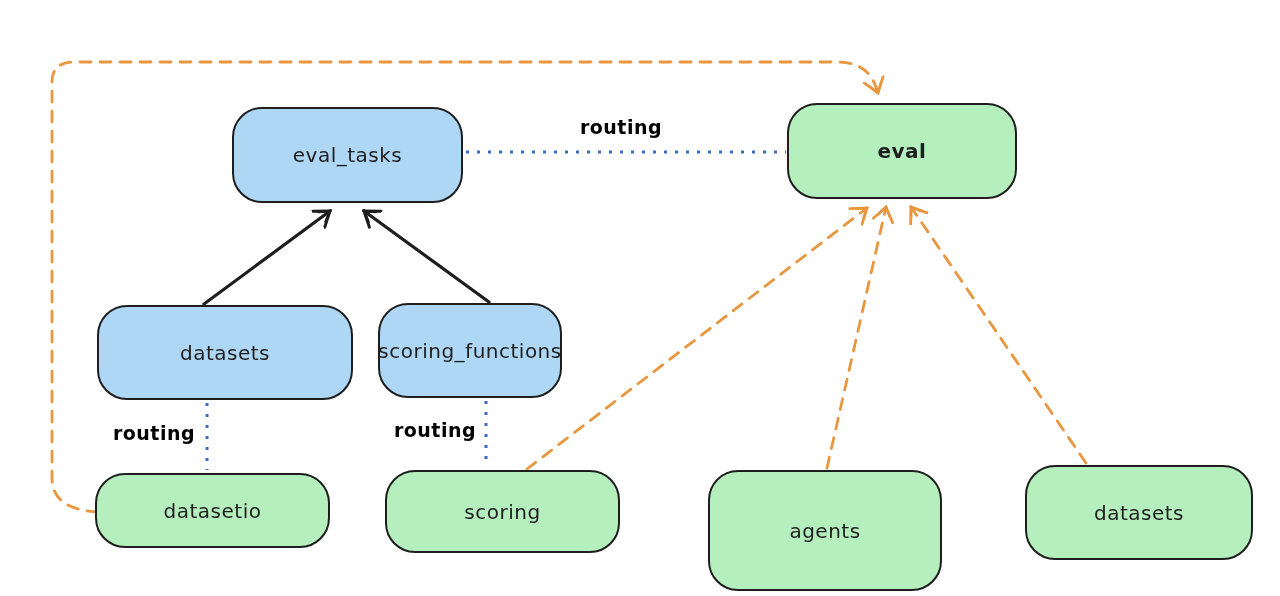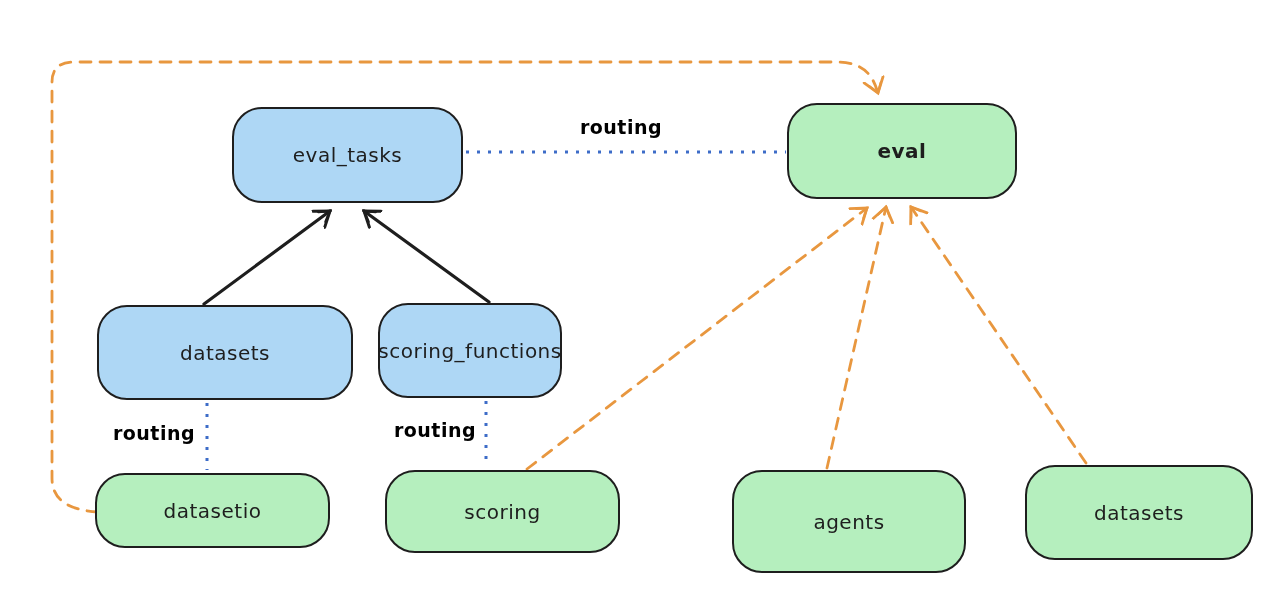--- a/index.html
+++ b/index.html
@@ -35,21 +35,21 @@
   }
   .node-blue  { background: #aed7f5; }
   .node-green { background: #b5efbe; }
 
   .node-eval-tasks        { left: 232px;  top: 107px; width: 231px; height: 96px; }
   .node-eval              { left: 787px;  top: 103px; width: 230px; height: 96px; font-weight: bold; }
   .node-datasets          { left: 97px;   top: 305px; width: 256px; height: 95px; justify-content: center; }
   .node-scoring-functions { left: 378px;  top: 303px; width: 184px; height: 95px; }
   .node-datasetio         { left: 95px;   top: 473px; width: 235px; height: 75px; }
   .node-scoring           { left: 385px;  top: 470px; width: 235px; height: 83px; }
-  .node-agents            { left: 708px;  top: 470px; width: 234px; height: 103px; margin-left: 24px; }
+  .node-agents            { left: 708px;  top: 470px; width: 234px; height: 121px; }
   .node-inference         { left: 1025px; top: 465px; width: 228px; height: 95px; }
 
   .routing-label {
     position: absolute;
     color: #000000;
     font-size: 19px;
     font-weight: 600;
     letter-spacing: 0.5px;
     text-align: center;
   }

